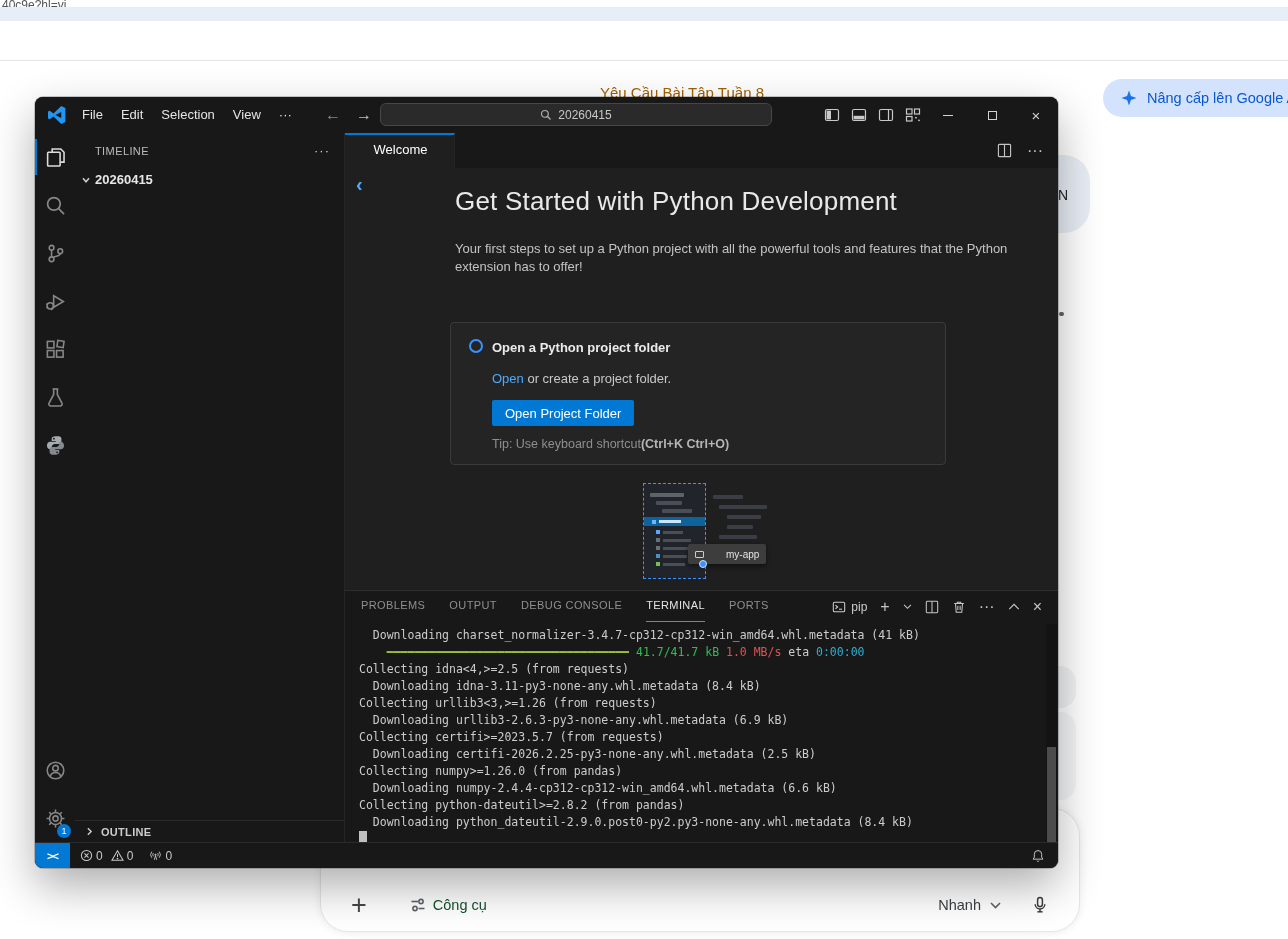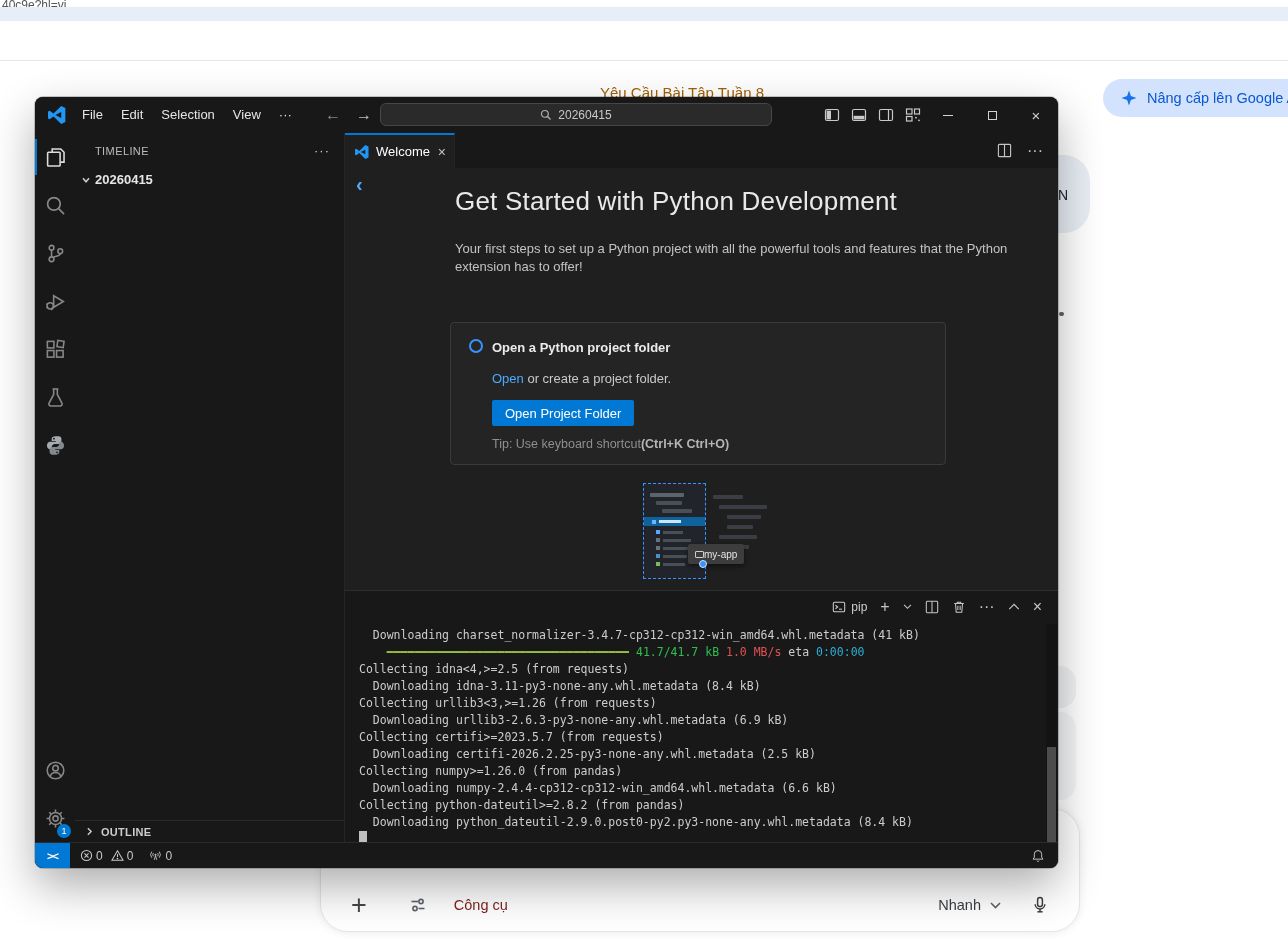--- a/index.html
+++ b/index.html
@@ -22,21 +22,21 @@
   .bg-chip { background:#f1f3f5; border-radius:16px; }
   #bg-chip-1 { left:1016px; top:666px; width:60px; height:42px; }
   #bg-chip-2 { left:1016px; top:712px; width:60px; height:88px; background:#f4f6f8; }
 
   
   #prompt-bar { left:320px; top:808px; width:760px; height:124px; background:#fff;
                 border:1px solid #e4e7ea; border-radius:28px; box-shadow:0 1px 8px rgba(0,0,0,.08); }
   #prompt-row { position:absolute; left:30px; right:30px; top:76px; height:40px;
                 display:flex; align-items:center; color:#3c4043; }
   #plus-btn { font-size:27px; font-weight:300; color:#444746; line-height:27px; }
-  #tools-btn { display:flex; align-items:center; gap:27px; margin-left:42px; font-size:14.5px; color:#7f1d1d; }
+  #tools-btn { display:flex; align-items:center; gap:6px; margin-left:42px; font-size:14.5px; color:#14532d; }
   #mode-btn { margin-left:auto; display:flex; align-items:center; gap:9px; font-size:14.5px; color:#3c4043; }
   #mic-btn { margin-left:30px; display:flex; align-items:center; }
 
   
   #vscode { left:35px; top:97px; width:1023px; height:771px; background:#1f1f1f; border-radius:8px;
             overflow:hidden; box-shadow:0 18px 45px rgba(0,0,0,.32), 0 0 0 1px rgba(0,0,0,.2); }
 
   
   #titlebar { position:absolute; left:0; top:0; width:100%; height:36px; background:#181818; }
   #tb-logo { position:absolute; left:13px; top:9px; }
@@ -75,21 +75,21 @@
                color:#e6e6e6; font-weight:700; font-size:13px; }
   .sb-fill { flex:1; }
   .sb-section { height:22px; border-top:1px solid #2b2b2b; display:flex; align-items:center;
                 padding-left:9px; gap:6px; color:#cccccc; font-weight:700; font-size:11px; letter-spacing:.3px; }
 
   
   #right-col { flex:1; display:flex; flex-direction:column; min-width:0; }
   #editor { height:457px; position:relative; background:#1f1f1f; }
   #tabbar { position:absolute; left:0; top:0; right:0; height:35px; background:#181818; display:flex; }
   #tab-welcome { width:110px; background:#1f1f1f; border-top:2px solid #0078d4; border-right:1px solid #252525;
-                 display:flex; align-items:center; gap:7px; padding:0 8px 0 10px; color:#ffffff; font-size:13px; }
+                 display:flex; align-items:center; gap:7px; padding:0 8px 0 10px; color:#ffffff; font-size:13px;flex-direction:column; }
   #tab-close { margin-left:auto; color:#c5c5c5; font-size:14px; }
   #tabbar-actions { margin-left:auto; display:flex; align-items:center; gap:15px; padding-right:15px; color:#c5c5c5; }
 
   #editor-content { position:absolute; left:0; top:35px; right:0; bottom:0; background:#1f1f1f; }
   #back-btn { position:absolute; left:11px; top:5px; color:#4daafc; font-size:20px; font-weight:700; }
   #welcome-title { position:absolute; left:110px; top:18px; font-size:26px; font-weight:500;
                    color:#e9e9e9; letter-spacing:.2px; }
   #welcome-sub { position:absolute; left:110px; top:72px; width:570px; font-size:13px; line-height:18px; color:#c3c3c3; }
 
   #walk-card { position:absolute; left:105px; top:154px; width:496px; height:143px; background:#242425;
@@ -111,21 +111,21 @@
   .t-bar.lbl { margin-left:2px; width:34px; background:#5c636b; }
   .t-row-hl { height:9px; margin:4px -4px 0; background:#0e639c; display:flex; align-items:center; }
   .t-row-hl .t-dot { width:4px; height:4px; background:#6cb6ff; margin:0 3px 0 8px; }
   .t-row-hl .t-txt { height:3px; width:22px; background:#cfe4f7; }
   .t-mini { display:flex; align-items:center; margin-top:4px; }
   .t-mini .t-dot { width:4px; height:4px; margin:0 3px 0 8px; }
   .t-mini .t-seg { height:3px; background:#4a4f56; }
   #thumb-code { position:absolute; left:70px; top:6px; width:54px; }
   .c-bar { height:4px; border-radius:1px; background:#3a3e44; margin-top:6px; }
   #thumb-tip { position:absolute; left:45px; top:61px; height:20px; background:#3d3d3d; border-radius:2px;
-               display:flex; align-items:center; gap:0; padding:0 7px; box-shadow:0 2px 5px rgba(0,0,0,.5); }
+               display:flex; align-items:center; gap:22px; padding:0 7px; box-shadow:0 2px 5px rgba(0,0,0,.5); }
   #thumb-tip .folder { width:9px; height:7px; border:1px solid #cdcdcd; border-radius:1px; }
   #thumb-tip .lbl { color:#e3e3e3; font-size:10px; white-space:nowrap; }
   #thumb-cursor { position:absolute; left:56px; top:77px; width:8px; height:8px; border-radius:50%;
                   background:#3794ff; border:1px solid #cfe4f7; }
 
   
   #panel { height:252px; background:#181818; border-top:1px solid #2e2e2e; position:relative; }
   #panel-top { position:absolute; left:0; top:0; right:0; height:31px; display:flex; align-items:center; padding-left:16px; }
   #panel-tabs { display:flex; gap:24px; height:31px; }
   .ptab { font-size:11px; letter-spacing:.4px; color:#8f8f8f; line-height:29px; height:31px; }
@@ -430,20 +430,27 @@
                 <span class="folder"></span>
                 <span class="lbl">my-app</span>
               </div>
               <div id="thumb-cursor"></div>
             </div>
           </div>
         </div>
 
         <div id="panel">
           <div id="panel-top">
+            <div id="panel-tabs">
+                <span class="ptab">PROBLEMS</span>
+                <span class="ptab">OUTPUT</span>
+                <span class="ptab">DEBUG CONSOLE</span>
+                <span class="ptab active">TERMINAL</span>
+                <span class="ptab">PORTS</span>
+              </div>
             <div id="panel-actions">
               <span id="shell-btn">
                 <svg width="14" height="14" viewBox="0 0 16 16" fill="none" stroke="currentColor" stroke-width="1.2">
                     <rect x="1.5" y="2.5" width="13" height="11" rx="1.5"></rect>
                     <polyline points="4,6 6.5,8 4,10"></polyline>
                     <line x1="8" y1="10.5" x2="11.5" y2="10.5"></line>
                   </svg>
                 <span>pip</span>
               </span>
               <span id="term-plus">+</span>

